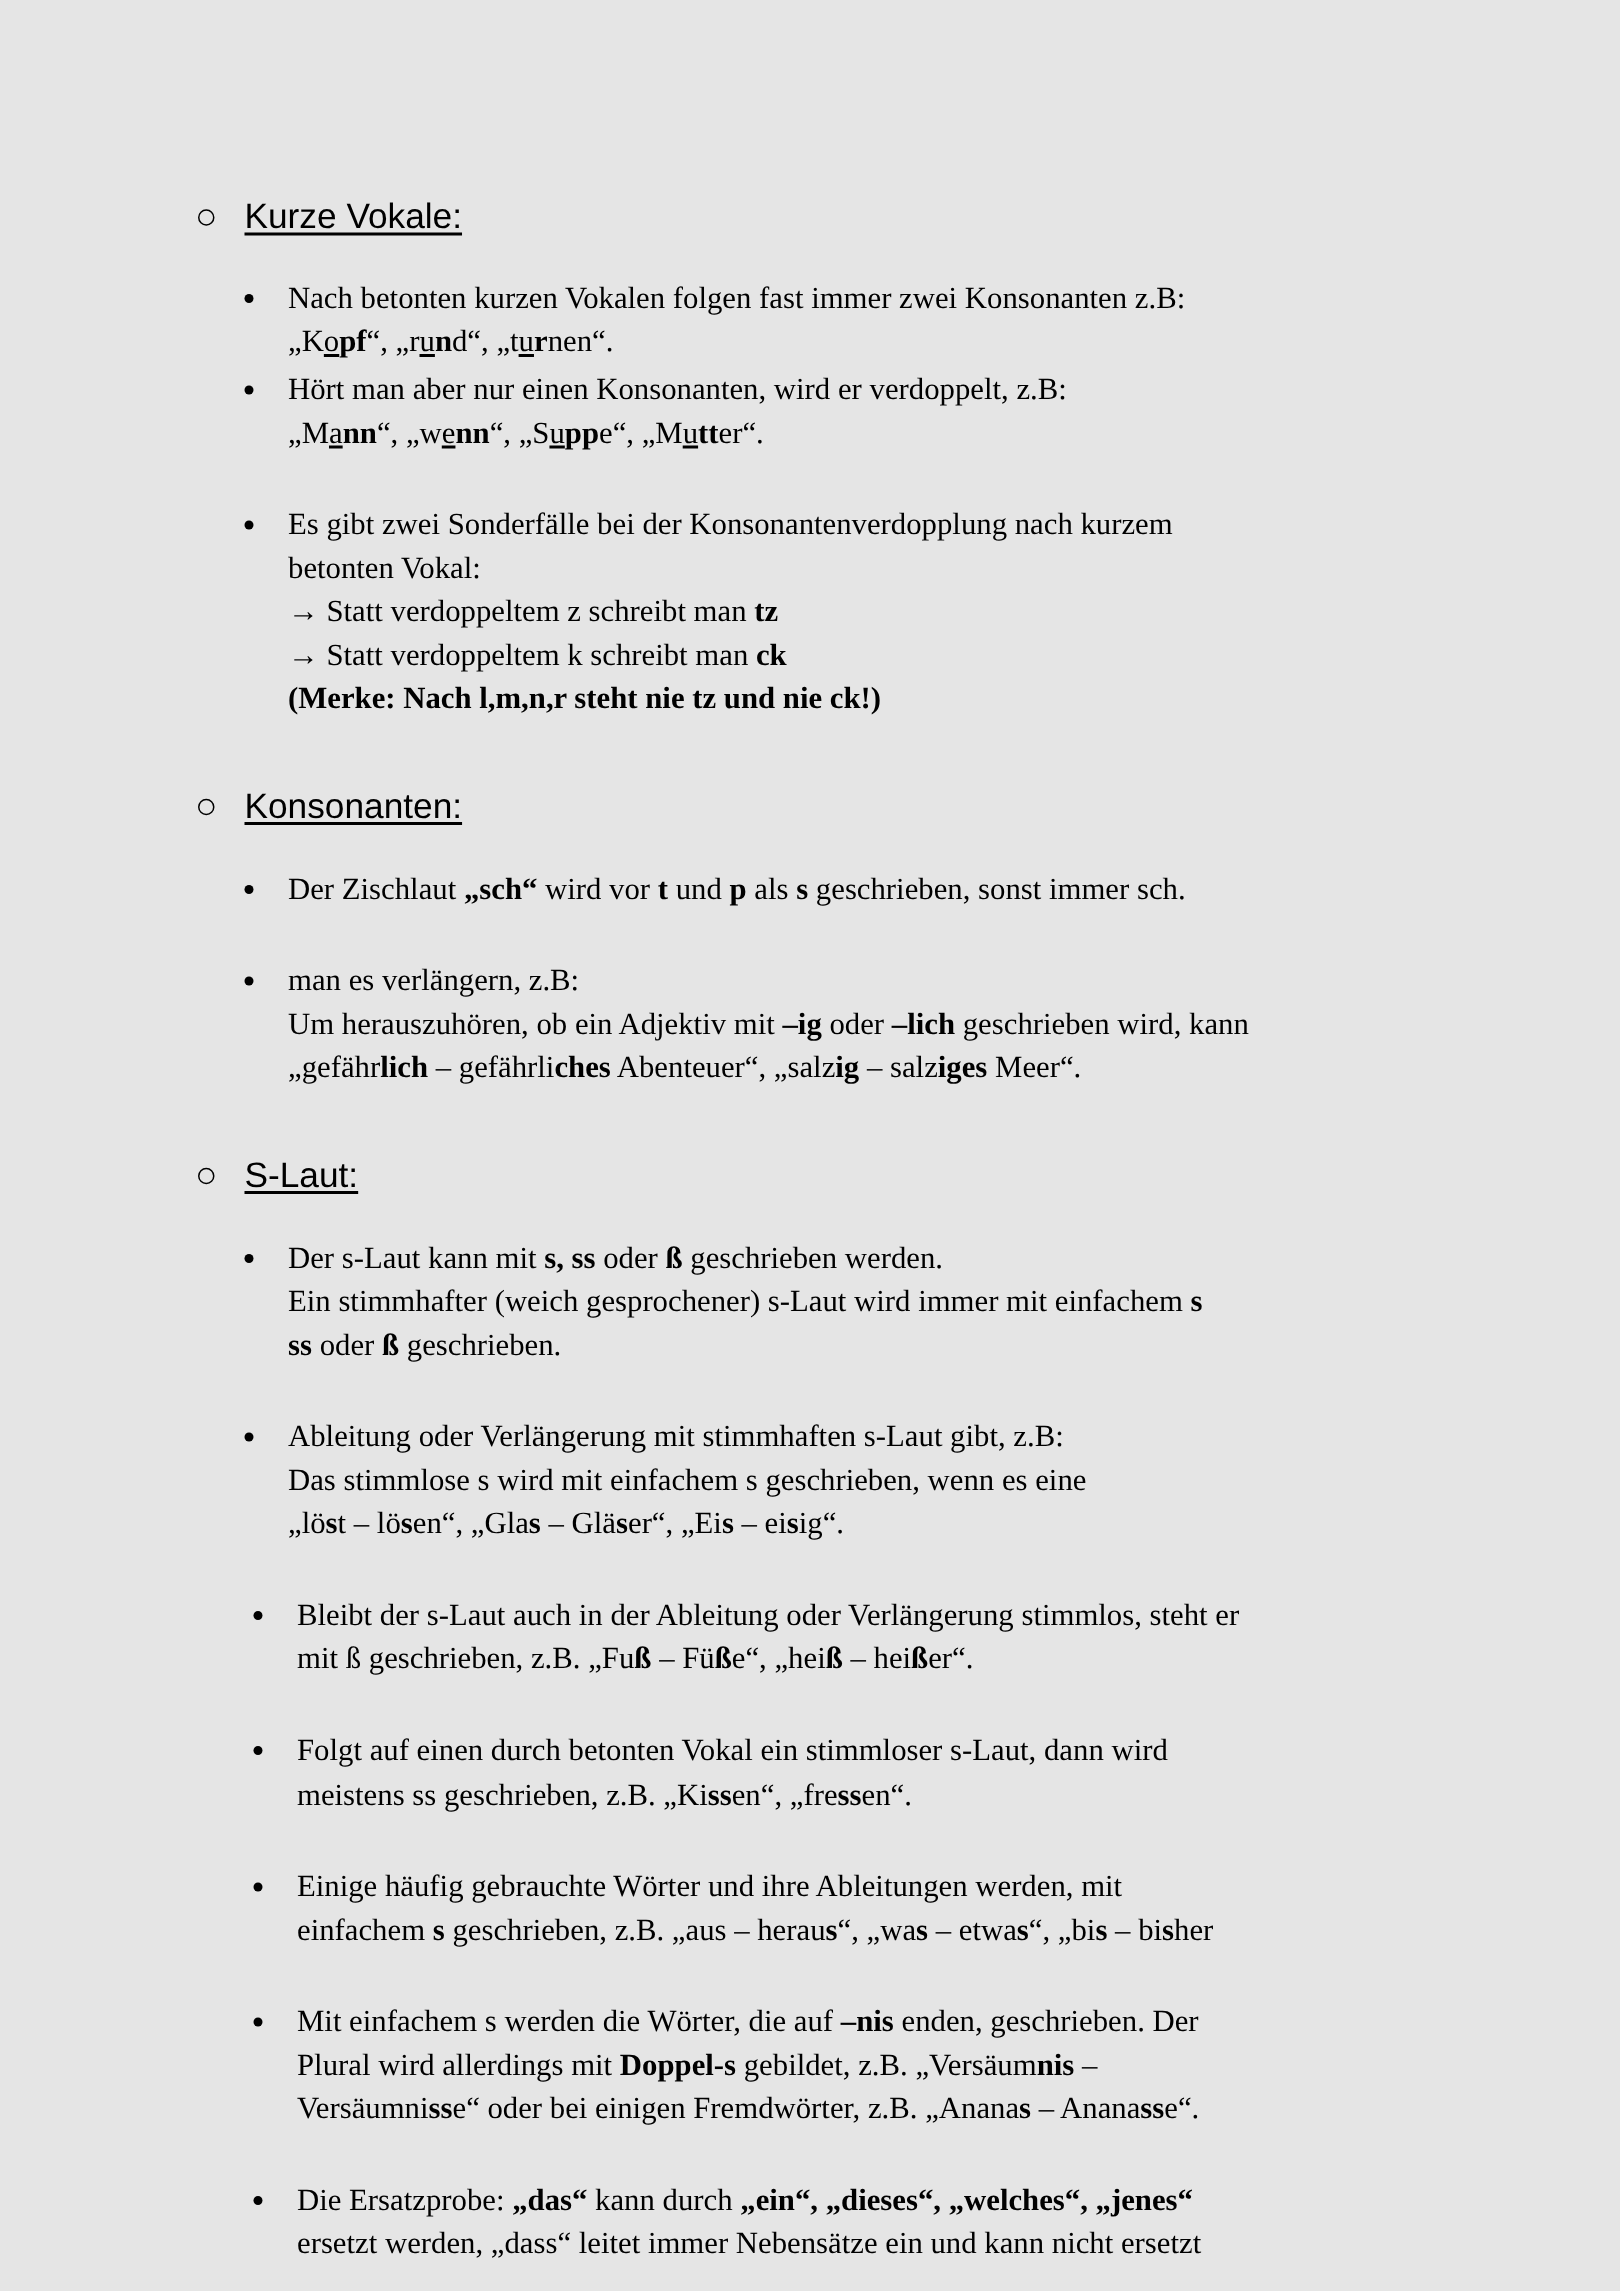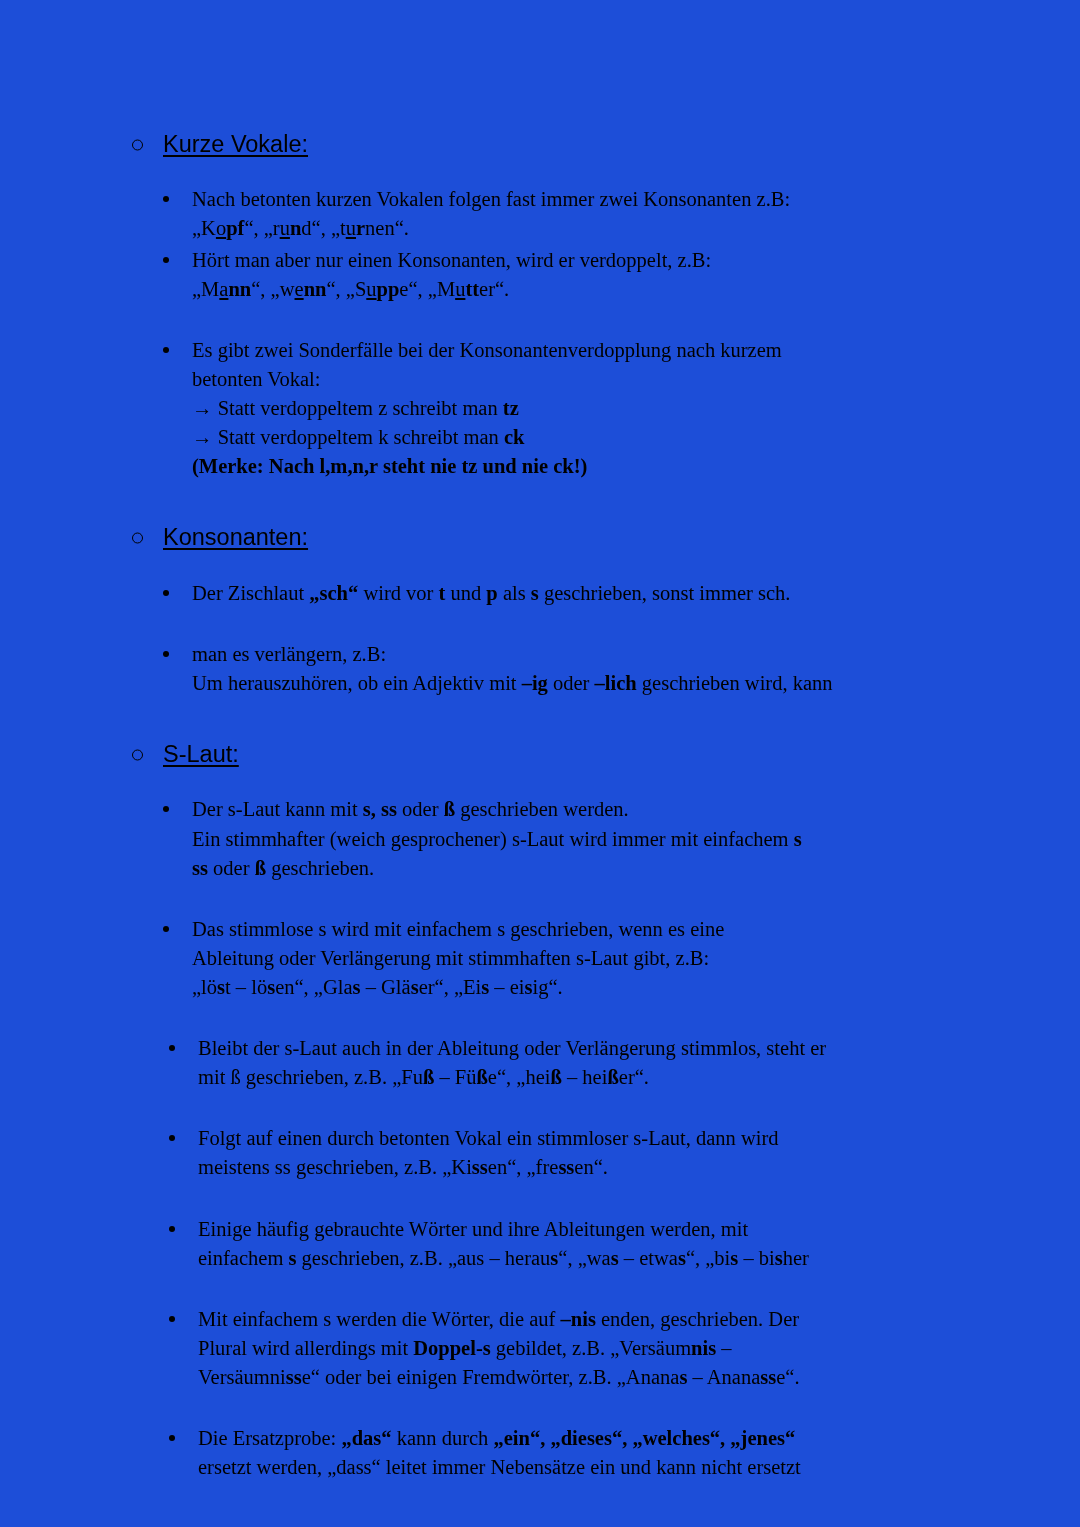--- a/index.html
+++ b/index.html
@@ -5,21 +5,21 @@
 <style>
   html, body {
     margin: 0;
     padding: 0;
     background: #ffffff;
   }
   .page {
     position: relative;
     width: 1080px;
     height: 1527px;
-    background: #1d4ed8;
+    background: #e5e5e5;
     font-family: "Liberation Sans", "DejaVu Sans", sans-serif;
     color: #000000;
     overflow: hidden;
     box-sizing: border-box;
     padding: 130px 100px 0 100px;
   }
   .doc-body {
     font-size: 20.5px;
     line-height: 1.42;
   }
@@ -108,35 +108,36 @@
       <div style="height: 20px;"></div>
       <div class="bullet">
         <span class="dot"></span>
         <span class="line">Der Zischlaut <b>„sch“</b> wird vor <b>t</b> und <b>p</b> als <b>s</b> geschrieben, sonst immer sch.</span>
       </div>
       <div style="height: 30px;"></div>
       <div class="bullet">
         <span class="dot"></span>
         <span class="line">man es verlängern, z.B:</span>
         <span class="line">Um herauszuhören, ob ein Adjektiv mit <b>–ig</b> oder <b>–lich</b> geschrieben wird, kann</span>
+        <span class="line">„gefähr<b>lich</b> – gefährli<b>ches</b> Abenteuer“, „salz<b>ig</b> – salz<b>iges</b> Meer“.</span>
       </div>
       <div class="sec-gap"></div>
       <div class="section-heading"><span class="marker"></span><span class="label">S-Laut:</span></div>
       <div style="height: 20px;"></div>
       <div class="bullet">
         <span class="dot"></span>
         <span class="line">Der s-Laut kann mit <b>s, ss</b> oder <b>ß</b> geschrieben werden.</span>
         <span class="line">Ein stimmhafter (weich gesprochener) s-Laut wird immer mit einfachem <b>s</b></span>
         <span class="line"><b>ss</b> oder <b>ß</b> geschrieben.</span>
       </div>
       <div style="height: 30px;"></div>
       <div class="bullet">
         <span class="dot"></span>
+        <span class="line">Ableitung oder Verlängerung mit stimmhaften s-Laut gibt, z.B:</span>
         <span class="line">Das stimmlose s wird mit einfachem s geschrieben, wenn es eine</span>
-        <span class="line">Ableitung oder Verlängerung mit stimmhaften s-Laut gibt, z.B:</span>
         <span class="line">„lö<b>s</b>t – lö<b>s</b>en“, „Gla<b>s</b> – Glä<b>s</b>er“, „Ei<b>s</b> – ei<b>s</b>ig“.</span>
       </div>
       <div style="height: 30px;"></div>
       <div class="bullet indented">
         <span class="dot"></span>
         <span class="line">Bleibt der s-Laut auch in der Ableitung oder Verlängerung stimmlos, steht er</span>
         <span class="line">mit ß geschrieben, z.B. „Fu<b>ß</b> – Fü<b>ß</b>e“, „hei<b>ß</b> – hei<b>ß</b>er“.</span>
       </div>
       <div style="height: 30px;"></div>
       <div class="bullet indented">

